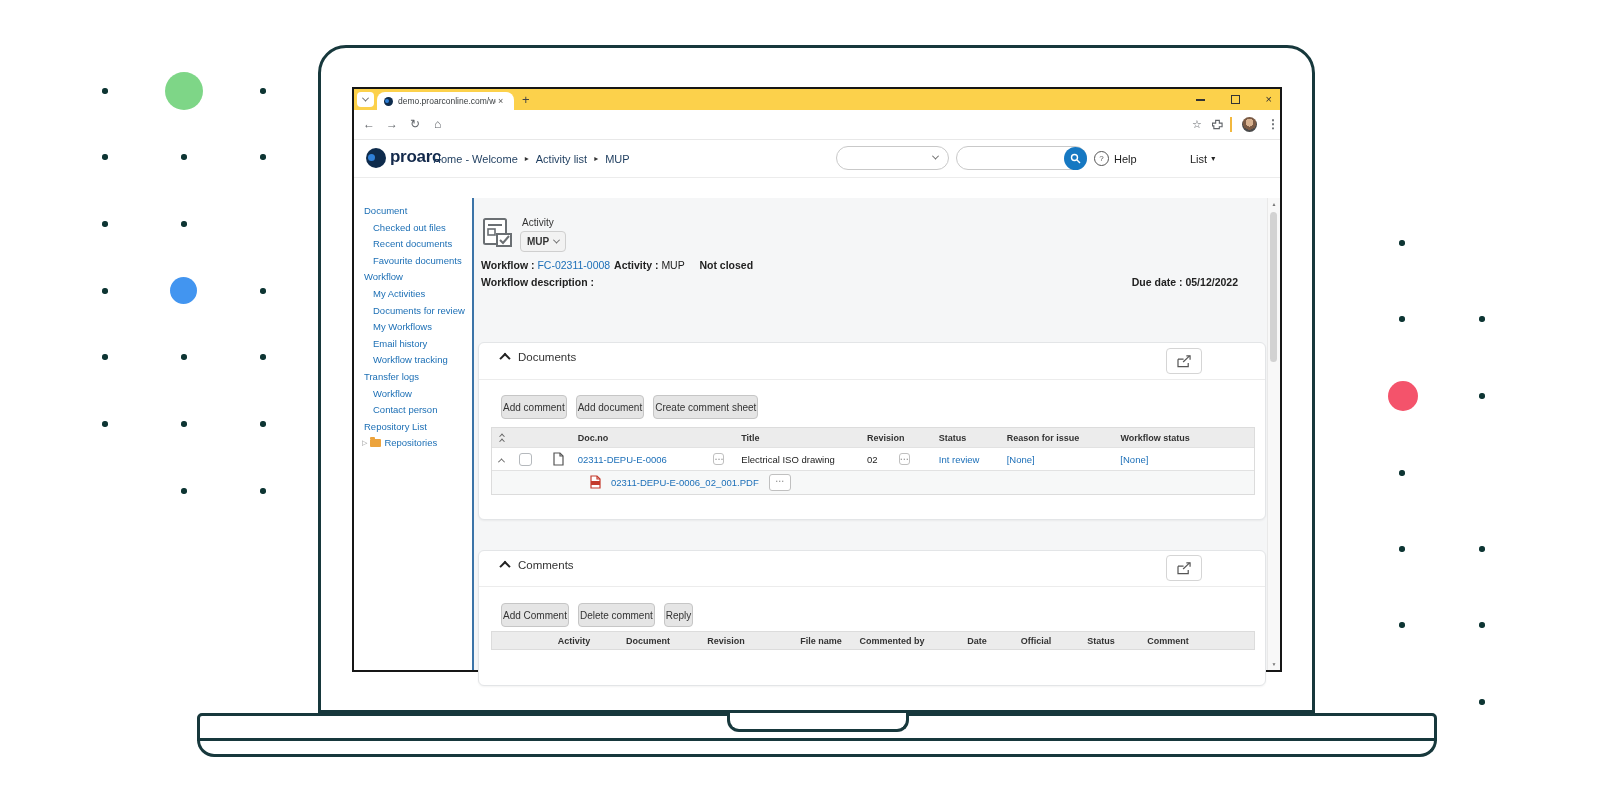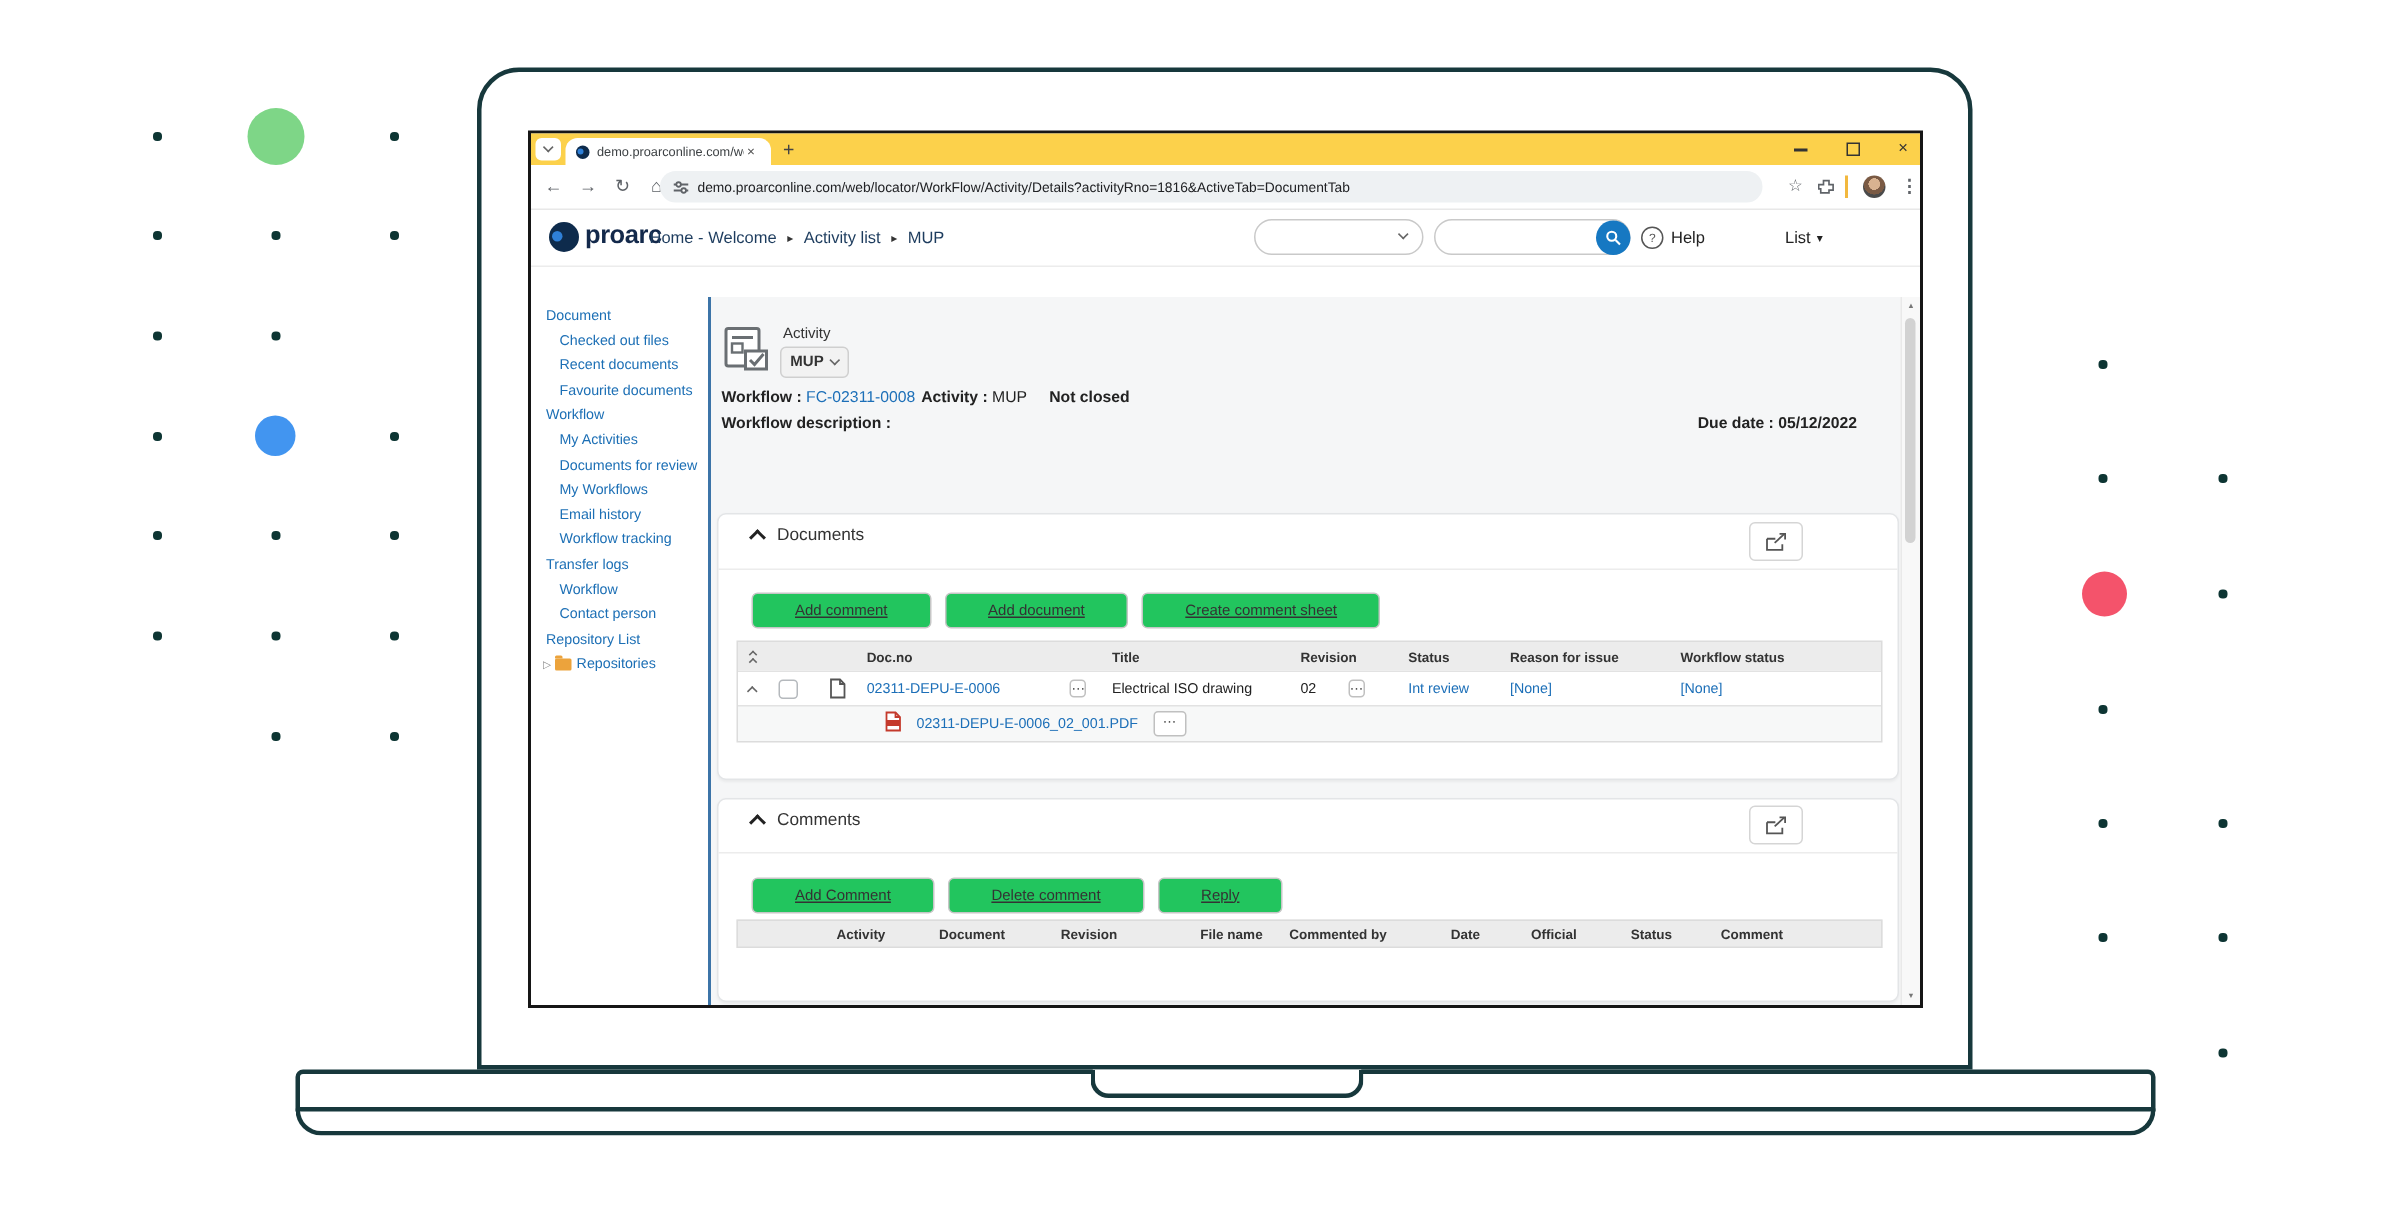--- a/index.html
+++ b/index.html
@@ -97,22 +97,22 @@
         box-sizing:border-box;box-shadow:0 1px 2px rgba(0,0,0,.05);}
   .cardhead{position:absolute;left:22px;display:flex;align-items:center;gap:9px;font-size:11.5px;color:#333;}
   .chev{display:inline-block;width:6px;height:6px;border-right:2px solid #222;border-bottom:2px solid #222;}
   .chev.down{transform:rotate(45deg) translate(-1px,-1px);}
   .chev.up{transform:rotate(-135deg) translate(-1px,-1px);}
   .chev.sm{width:4px;height:4px;border-width:1.5px;border-color:#666;}
   .exportbtn{position:absolute;right:63px;width:36px;height:26px;box-sizing:border-box;border:1px solid #d5d5d5;
         border-radius:4px;background:#fff;display:flex;align-items:center;justify-content:center;}
   .divider{position:absolute;left:0;right:0;height:1px;background:#ececec;}
   .btnrow{position:absolute;left:22px;display:flex;gap:9px;}
-  .btn{height:22px;padding:0 28px;border:1px solid #c6c6c6;border-radius:4px;background:#22c55e;font-size:10px;
-       color:#333;display:flex;align-items:center;white-space:nowrap;text-decoration:underline;}
+  .btn{height:22px;padding:0 1px;border:1px solid #c6c6c6;border-radius:4px;background:#e5e5e5;font-size:10px;
+       color:#333;display:flex;align-items:center;white-space:nowrap;}
   .dtable{position:absolute;left:12px;top:84px;width:764px;box-sizing:border-box;border:1px solid #dcdcdc;background:#fff;}
   .thead{display:flex;align-items:center;height:19px;background:#ececec;font-size:9px;font-weight:bold;color:#333;}
   .trow{display:flex;align-items:center;height:22px;border-top:1px solid #e2e2e2;font-size:9.5px;color:#222;background:#fff;}
   .frow{display:flex;align-items:center;height:24px;border-top:1px solid #e2e2e2;background:#f7f8f8;
         padding-left:98px;box-sizing:border-box;gap:10px;font-size:9.5px;}
   .c0{width:20px;text-align:center;} .c1{width:28px;display:flex;justify-content:center;}
   .c2{width:38px;display:flex;justify-content:center;} .c3{width:136px;} .c4{width:28px;}
   .c5{width:126px;} .c6{width:32px;white-space:nowrap;} .c7{width:30px;}
   .c8{width:66px;padding-left:10px;box-sizing:border-box;white-space:nowrap;}
   .c9{width:112px;padding-left:12px;box-sizing:border-box;white-space:nowrap;}
@@ -187,33 +187,20 @@
         <span class="maximize"></span>
         <span class="closew">×</span>
       </div>
     </div>
 
     <div class="urlrow">
       <span class="navico" style="left:9px">←</span>
       <span class="navico" style="left:32px">→</span>
       <span class="navico" style="left:56px">↻</span>
       <span class="navico" style="left:80px">⌂</span>
-      <div class="urlpill">
-        <span class="tuneico">
-          <svg width="10" height="10" viewBox="0 0 10 10">
-              <g stroke="#5f6368" stroke-width="1.2" fill="none">
-            <line x1="0" y1="3" x2="10" y2="3"></line>
-                <circle cx="3.4" cy="3" r="1.5" fill="#fff"></circle>
-            <line x1="0" y1="7" x2="10" y2="7"></line>
-                <circle cx="6.8" cy="7" r="1.5" fill="#fff"></circle>
-              </g>
-            </svg>
-        </span>
-        <span class="urltext">demo.proarconline.com/web/locator/WorkFlow/Activity/Details?activityRno=1816&amp;ActiveTab=DocumentTab</span>
-      </div>
       <span class="navico" style="left:838px;font-size:11px">☆</span>
       <span class="navico" style="left:858px">
         <svg width="11" height="11" viewBox="0 0 12 12" style="margin-top:9px">
             <path d="M4 1.5h4v3h3v4h-3v2h-6v-3h-1.5v-3H4z" fill="none" stroke="#5f6368" stroke-width="1.2"></path>
           </svg>
       </span>
       <span class="ysep"></span>
       <span class="avatar"></span>
       <span class="navico" style="left:913px;font-weight:bold">⋮</span>
     </div>
@@ -368,21 +355,21 @@
                 <path d="M7 1 v3 h3" fill="none" stroke="#c43a2c" stroke-width="1.2"></path>
                 <rect x="1" y="6" width="9" height="4" fill="#c43a2c"></rect>
                   </svg>
               </span>
               <span class="link">02311-DEPU-E-0006_02_001.PDF</span>
               <span class="morebtn">⋯</span>
             </div>
           </div>
         </div>
 
-        <div class="card" style="top:334px;height:136px">
+        <div class="card" style="top:352px;height:136px">
           <div class="cardhead" style="top:8px">
             <span class="chev up"></span>
             <span>Comments</span>
           </div>
           <div class="exportbtn" style="top:4px">
             <svg width="15" height="13" viewBox="0 0 16 14">
               <path d="M1 4.5 H7 M1 4.5 V12.5 H12 V8.5" fill="none" stroke="#555" stroke-width="1.3"></path>
               <path d="M6.5 7.5 L13.5 1" stroke="#555" stroke-width="1.3"></path>
               <path d="M10 1 H14 V5" fill="none" stroke="#555" stroke-width="1.3"></path>
             </svg>

